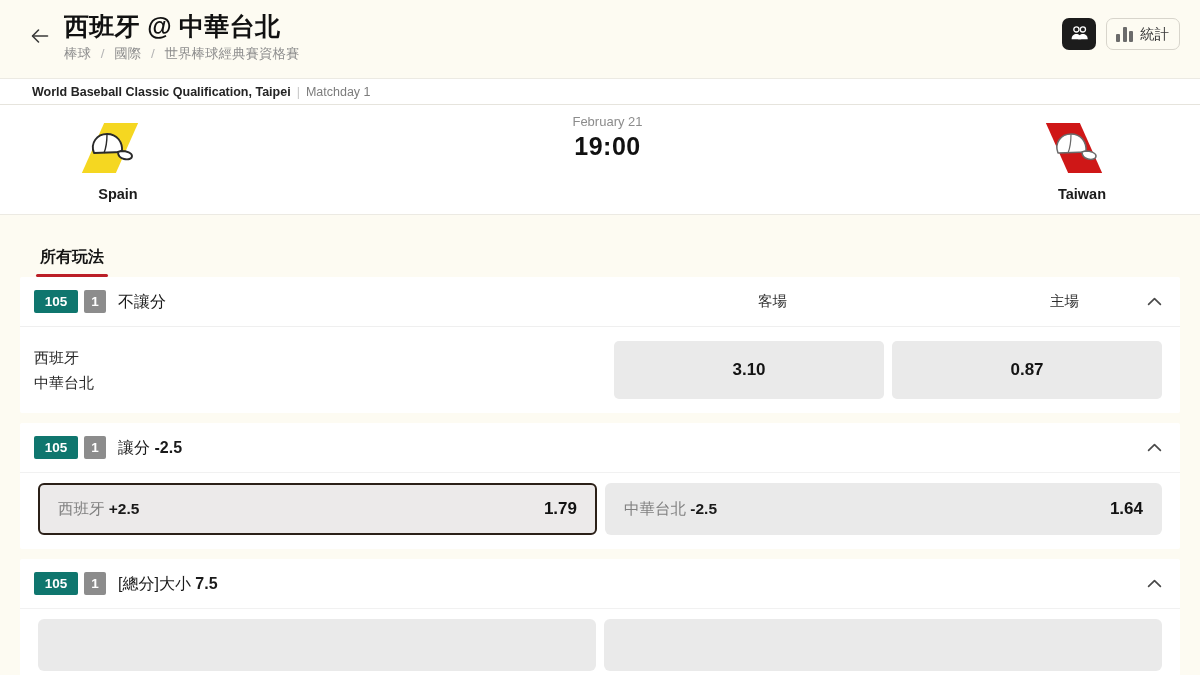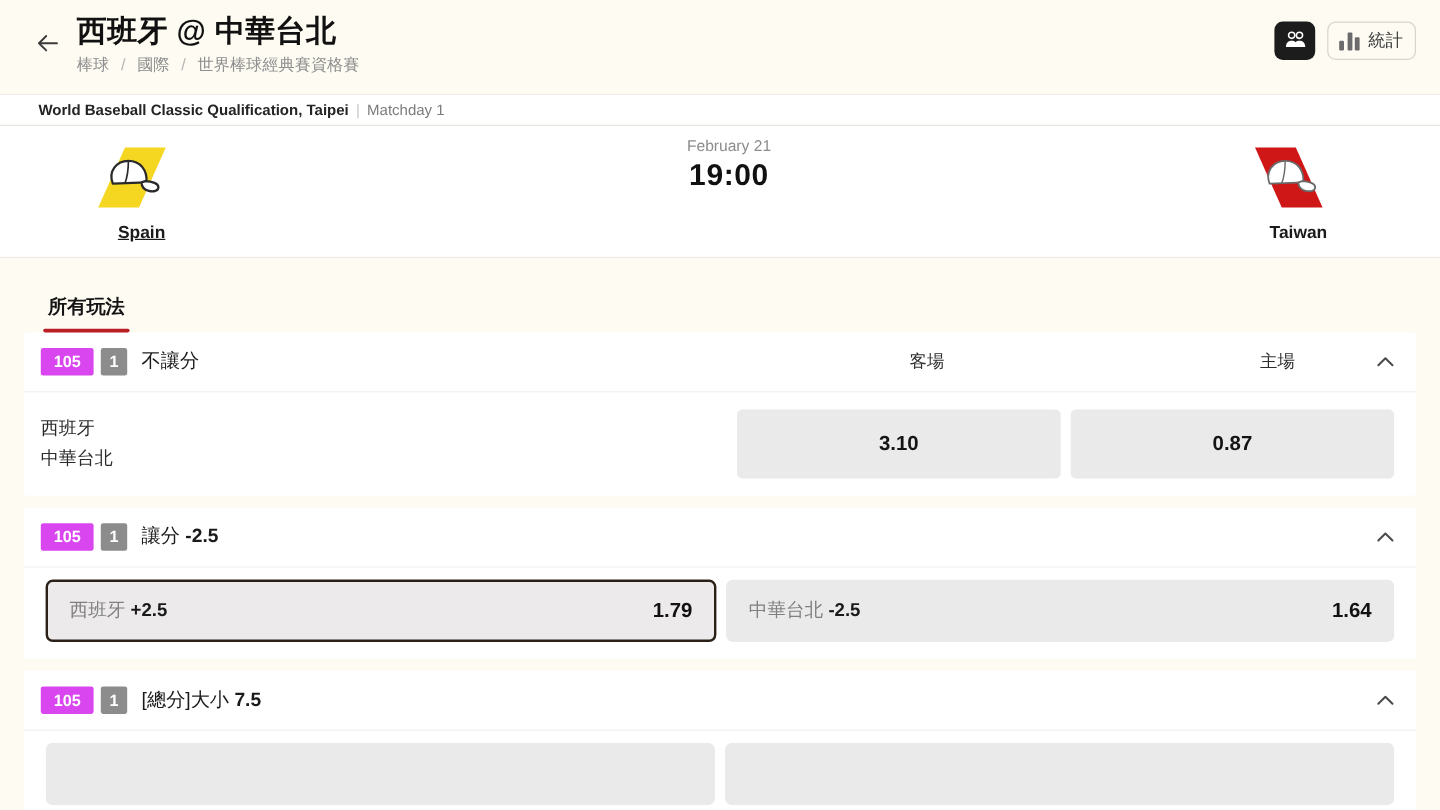--- a/index.html
+++ b/index.html
@@ -150,21 +150,21 @@
     padding-top: 10px;
   }
 
   .team {
     width: 200px;
     display: flex;
     flex-direction: column;
     align-items: center;
     padding-top: 4px;
   }
-  .team-away { margin-left: 18px; text-decoration: underline; }
+  .team-away { margin-left: 18px; }
   .team-home { margin-left: auto; margin-right: 18px; }
 
   .logo-wrap {
     width: 78px;
     height: 58px;
     position: relative;
   }
 
   .slash {
     position: absolute;
@@ -262,21 +262,21 @@
   .badge {
     display: inline-flex;
     align-items: center;
     justify-content: center;
     height: 23px;
     font-size: 13.5px;
     font-weight: bold;
     color: #ffffff;
     border-radius: 2px;
   }
-  .badge-count { background: #d946ef; min-width: 44px; padding: 0 6px; }
+  .badge-count { background: #0f766e; min-width: 44px; padding: 0 6px; }
   .badge-num   { background: #8c8c8c; min-width: 22px; margin-left: 6px; }
 
   .market-name {
     margin-left: 12px;
     font-size: 16px;
     color: #1a1a1a;
     line-height: 22px;
   }
   .market-name b { font-weight: bold; }
 

